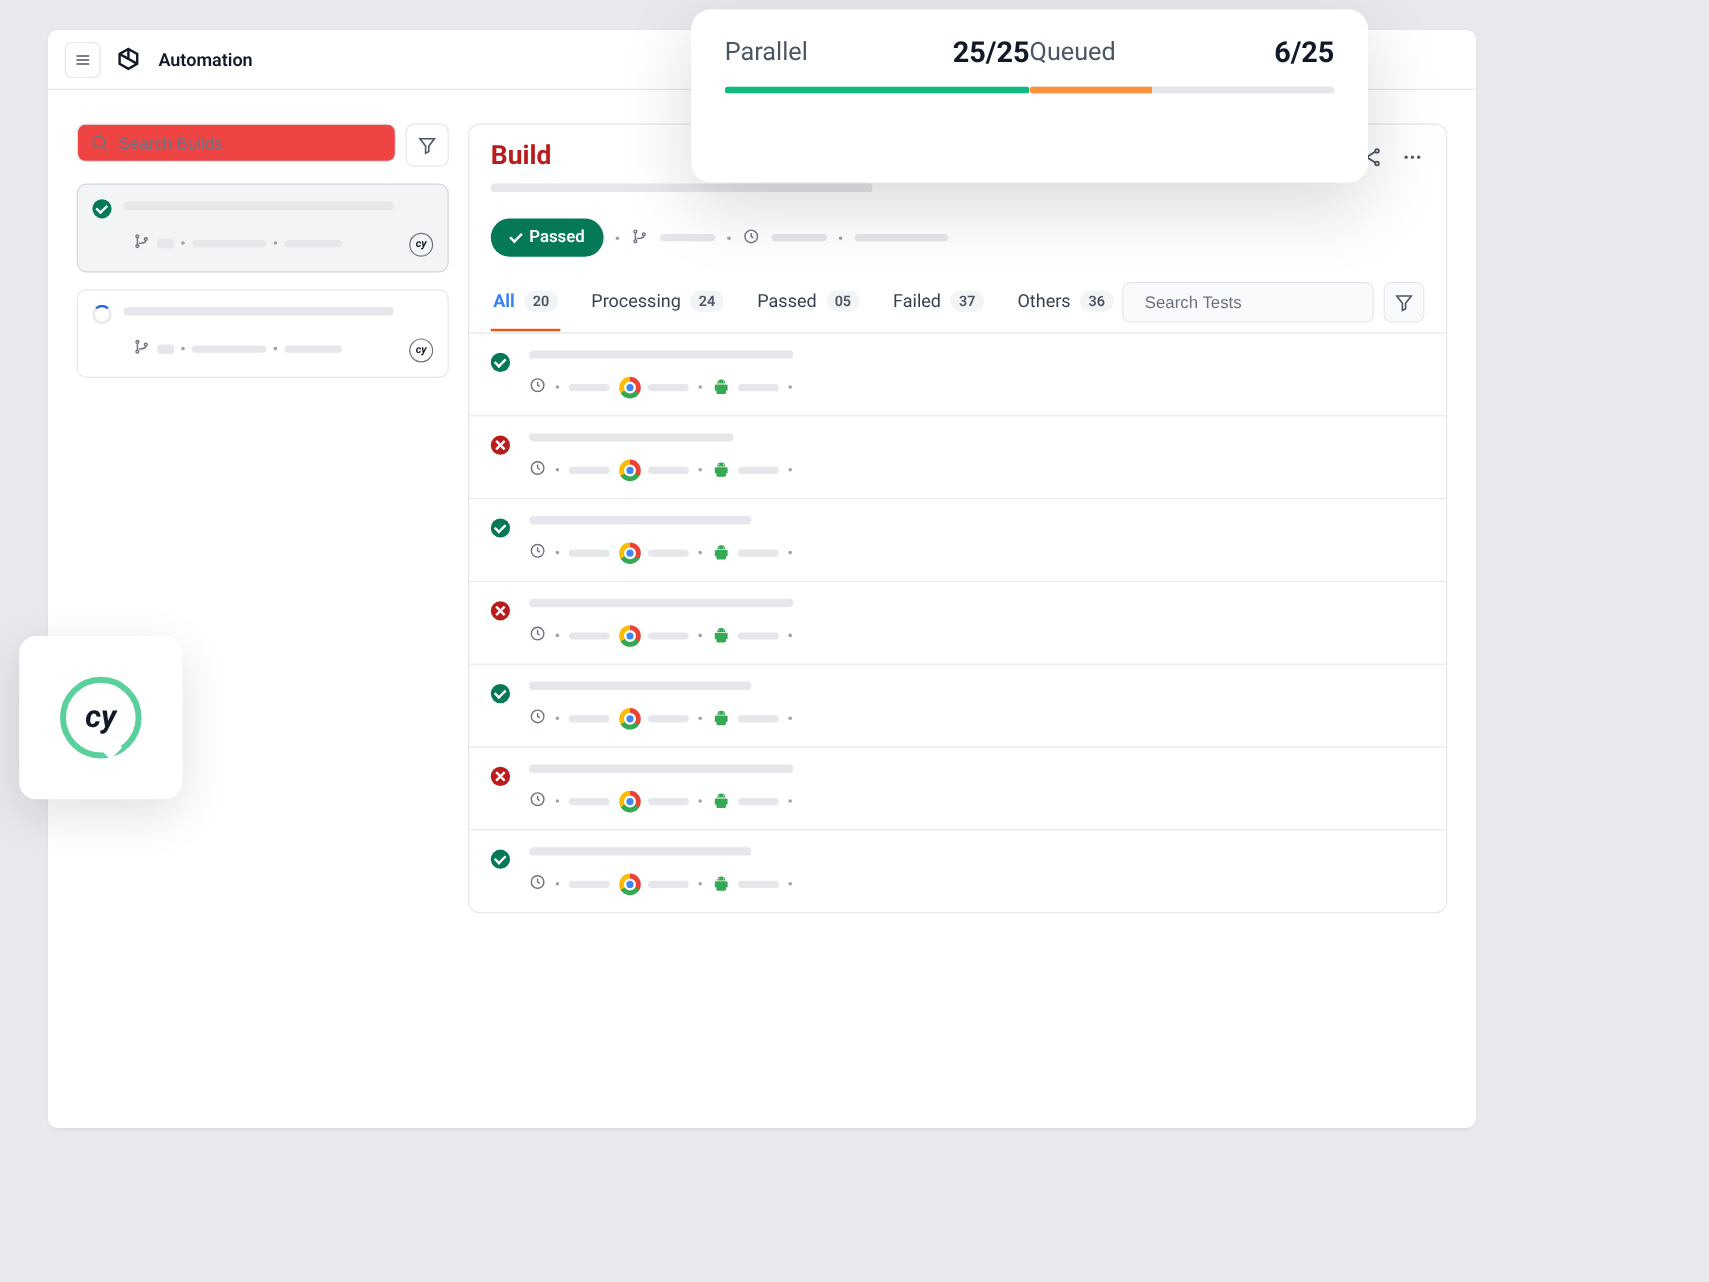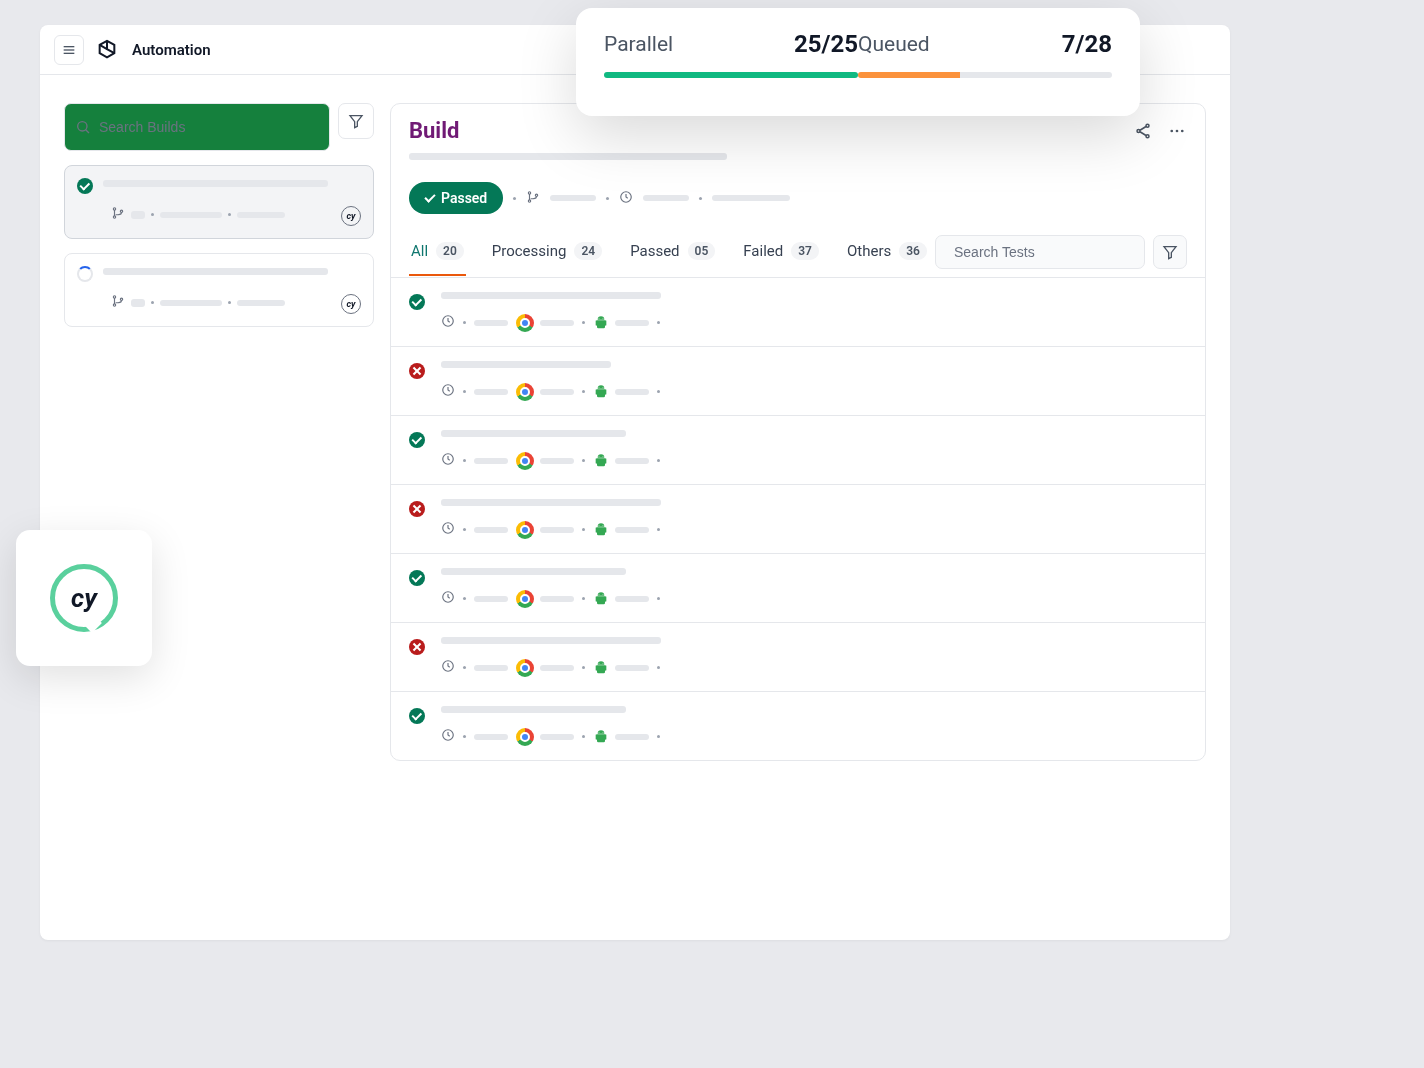--- a/index.html
+++ b/index.html
@@ -10,21 +10,21 @@
 .topbar { height: 50px; display: flex; align-items: center; padding: 0 14px; border-bottom: 1px solid #e5e7eb; }
 .menu-btn { width: 30px; height: 30px; border: 1px solid #e5e7eb; border-radius: 6px; display: flex; align-items: center; justify-content: center; background: #fff; cursor: pointer; }
 .logo-mark { margin-left: 12px; display: flex; align-items: center; }
 .logo-mark svg { width: 22px; height: 22px; }
 .brand { margin-left: 14px; font-size: 15px; font-weight: 600; color: #111827; text-align: right; }
 
 .content { display: flex; padding: 28px 24px 0 24px; gap: 16px; }
 
 .sidebar { width: 310px; }
 .search-row { display: flex; gap: 8px; margin-bottom: 14px; }
-.search-field { flex: 1; height: 48px; border: 1px solid #e5e7eb; border-radius: 7px; display: flex; align-items: center; padding: 0 10px; background: #15803d; }
+.search-field { flex: 1; height: 32px; border: 1px solid #e5e7eb; border-radius: 7px; display: flex; align-items: center; padding: 0 10px; background: #ef4444; }
 .search-field svg { width: 16px; height: 16px; margin-right: 8px; }
 .search-field input { border: none; outline: none; font-size: 14px; color: #111827; flex: 1; background: transparent; }
 .search-field input::placeholder { color: #6b7280; }
 .filter-btn { width: 36px; height: 36px; border: 1px solid #e5e7eb; border-radius: 7px; display: flex; align-items: center; justify-content: center; background: #fff; cursor: pointer; }
 
 .build-card { border: 1px solid #e5e7eb; border-radius: 8px; padding: 14px; margin-bottom: 14px; position: relative; }
 .build-card.active { background: #f3f4f6; border-color: #d1d5db; }
 .build-card .status-dot { position: absolute; top: 12px; left: 12px; }
 .status-circle-pass { width: 16px; height: 16px; border-radius: 50%; background: #047857; display: flex; align-items: center; justify-content: center; }
 .status-circle-pass::after { content: ""; width: 7px; height: 4px; border-left: 2px solid #fff; border-bottom: 2px solid #fff; transform: rotate(-45deg) translate(0,-1px); }
@@ -40,35 +40,35 @@
 .dot { width: 3px; height: 3px; border-radius: 50%; background: #9ca3af; }
 .chip { width: 62px; height: 6px; }
 .chip-s { width: 14px; height: 8px; }
 .git-icon svg { width: 14px; height: 14px; }
 .cy-badge { position: absolute; right: 12px; bottom: 12px; width: 20px; height: 20px; border: 1.5px solid #6b7280; border-radius: 50%; display: flex; align-items: center; justify-content: center; font-size: 9px; font-weight: 700; color: #111827; font-style: italic; }
 
 .main { flex: 1; }
 .build-panel { border: 1px solid #e5e7eb; border-radius: 10px; overflow: hidden; }
 .build-hdr { padding: 14px 18px 12px 18px; border-bottom: 1px solid transparent; }
 .build-hdr-top { display: flex; justify-content: space-between; align-items: center; }
-.build-title { font-size: 22px; font-weight: 700; color: #701a75; }
+.build-title { font-size: 22px; font-weight: 700; color: #b91c1c; }
 .build-actions { display: flex; gap: 14px; align-items: center; }
 .icon-btn { width: 20px; height: 20px; display: flex; align-items: center; justify-content: center; cursor: pointer; color: #4b5563; }
 .build-hdr .line1 { margin-top: 10px; height: 7px; width: 318px; }
 .status-row { margin-top: 22px; display: flex; align-items: center; gap: 10px; }
 .status-pill { background: #047857; color: #fff; font-size: 14px; font-weight: 600; padding: 8px 16px; border-radius: 999px; display: flex; align-items: center; gap: 6px; }
 .status-pill .chk { width: 10px; height: 6px; border-left: 2px solid #fff; border-bottom: 2px solid #fff; transform: rotate(-45deg); margin-top: -2px; }
 .status-row .skel { height: 6px; }
 
 .tabs-row { display: flex; align-items: center; justify-content: space-between; padding: 0 18px; border-bottom: 1px solid #e5e7eb; }
 .tabs { display: flex; gap: 24px; align-items: center; }
 .tab { display: flex; align-items: center; gap: 8px; padding: 14px 2px; cursor: pointer; border-bottom: 2px solid transparent; }
 .tab.active { border-bottom-color: #ea580c; }
 .tab-label { font-size: 15px; color: #374151; }
-.tab.active .tab-label { font-weight: 400; color: #0f766e; }
+.tab.active .tab-label { font-weight: 700; color: #3b82f6; }
 .tab-count { font-size: 12px; background: #f3f4f6; padding: 2px 7px; border-radius: 10px; color: #4b5563; font-weight: 600; }
 .search-tests { display: flex; gap: 8px; align-items: center; padding: 8px 0; }
 .search-tests .search-field { width: 210px; height: 34px; background: #f9fafb; }
 .search-tests .filter-btn { width: 34px; height: 34px; background: #f9fafb; }
 
 .test-rows { }
 .test-row { display: flex; padding: 14px 18px; border-bottom: 1px solid #e5e7eb; gap: 16px; }
 .test-row:last-child { border-bottom: none; }
 .test-row .status-col { width: 16px; padding-top: 2px; }
 .test-body { flex: 1; }
@@ -76,21 +76,21 @@
 .test-meta { display: flex; align-items: center; gap: 8px; margin-top: 14px; }
 .clock-icon svg { width: 14px; height: 14px; }
 .browser-chip { display: flex; align-items: center; gap: 6px; }
 .chrome-ico { width: 18px; height: 18px; position: relative; }
 .chrome-ico .ring { position: absolute; inset: 0; border-radius: 50%; background: conic-gradient(#ea4335 0 120deg, #34a853 120deg 240deg, #fbbc05 240deg 360deg); }
 .chrome-ico .center { position: absolute; top: 4px; left: 4px; width: 10px; height: 10px; border-radius: 50%; background: #4285f4; border: 2px solid #fff; }
 .android-ico { width: 16px; height: 16px; position: relative; }
 .android-ico svg { width: 16px; height: 16px; }
 
 
-.float-card { position: absolute; top: 8px; left: 576px; width: 564px; height: 108px; background: #fff; border-radius: 16px; box-shadow: 0 20px 60px rgba(0,0,0,0.15); display: flex; padding: 22px 28px 18px 28px; z-index: 10; }
+.float-card { position: absolute; top: 8px; left: 576px; width: 564px; height: 144px; background: #fff; border-radius: 16px; box-shadow: 0 20px 60px rgba(0,0,0,0.15); display: flex; padding: 22px 28px 18px 28px; z-index: 10; }
 .metric { flex: 1; display: flex; flex-direction: column; }
 .metric-top { display: flex; justify-content: space-between; align-items: center; }
 .metric-label { font-size: 21px; color: #4b5563; }
 .metric-value { font-size: 24px; font-weight: 700; color: #111827; }
 .metric-bar { margin-top: 14px; height: 6px; background: #e5e7eb; border-radius: 3px; overflow: hidden; }
 .metric-bar .fill { height: 100%; }
 .fill.green { background: #10b981; }
 .fill.orange { background: #fb923c; }
 
 
@@ -503,21 +503,21 @@
       <span class="metric-label">Parallel</span>
       <span class="metric-value">25/25</span>
     </div>
     <div class="metric-bar">
         <div class="fill green" id="bar-parallel" style="width: 100%;"></div>
       </div>
   </div>
   <div class="metric">
     <div class="metric-top">
       <span class="metric-label">Queued</span>
-      <span class="metric-value">7/28</span>
+      <span class="metric-value">6/25</span>
     </div>
     <div class="metric-bar">
         <div class="fill orange" id="bar-queued" style="width: 40%;"></div>
       </div>
   </div>
 </div>
 
 <div class="cy-float">
   <div class="cy-logo">
       <span class="cy-text">cy</span>

